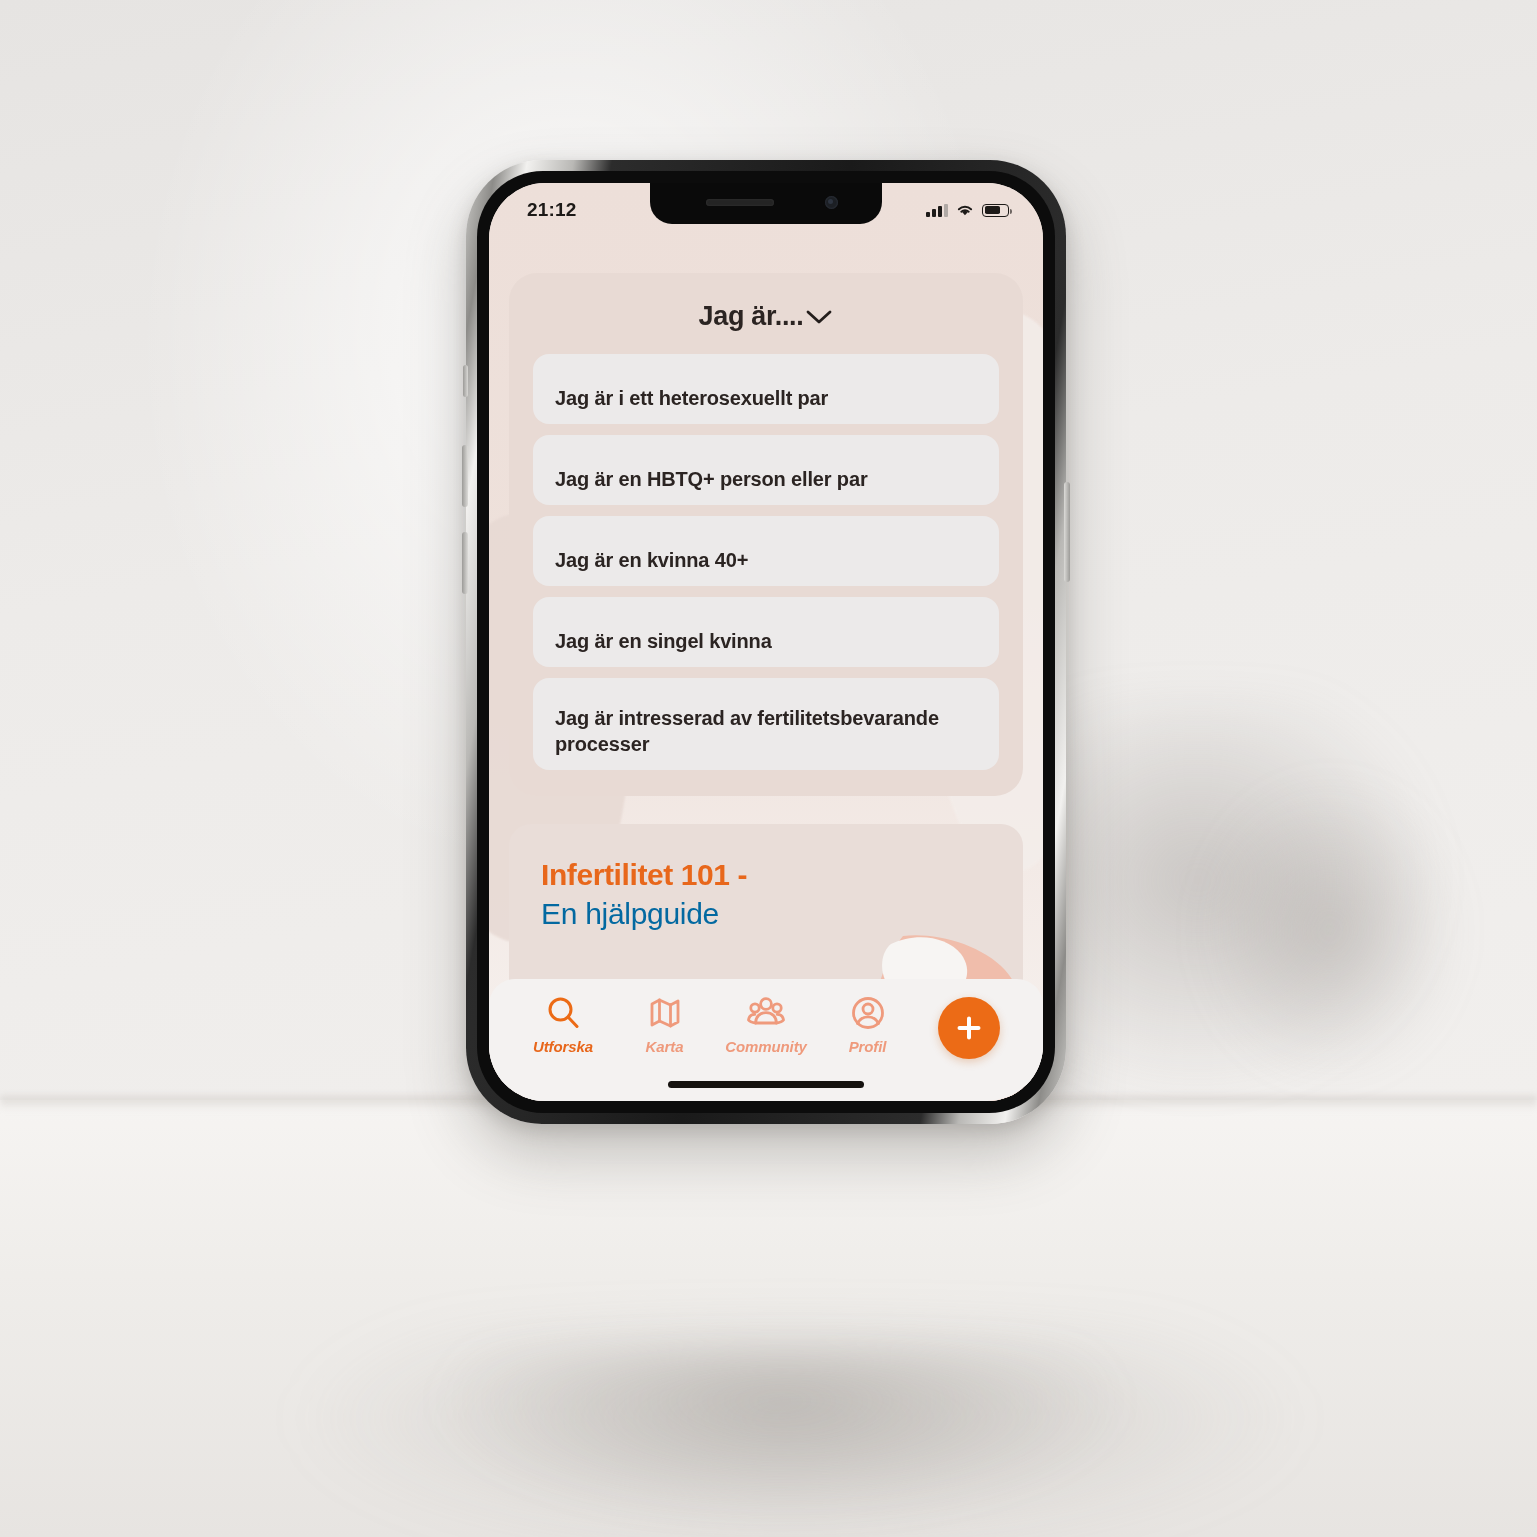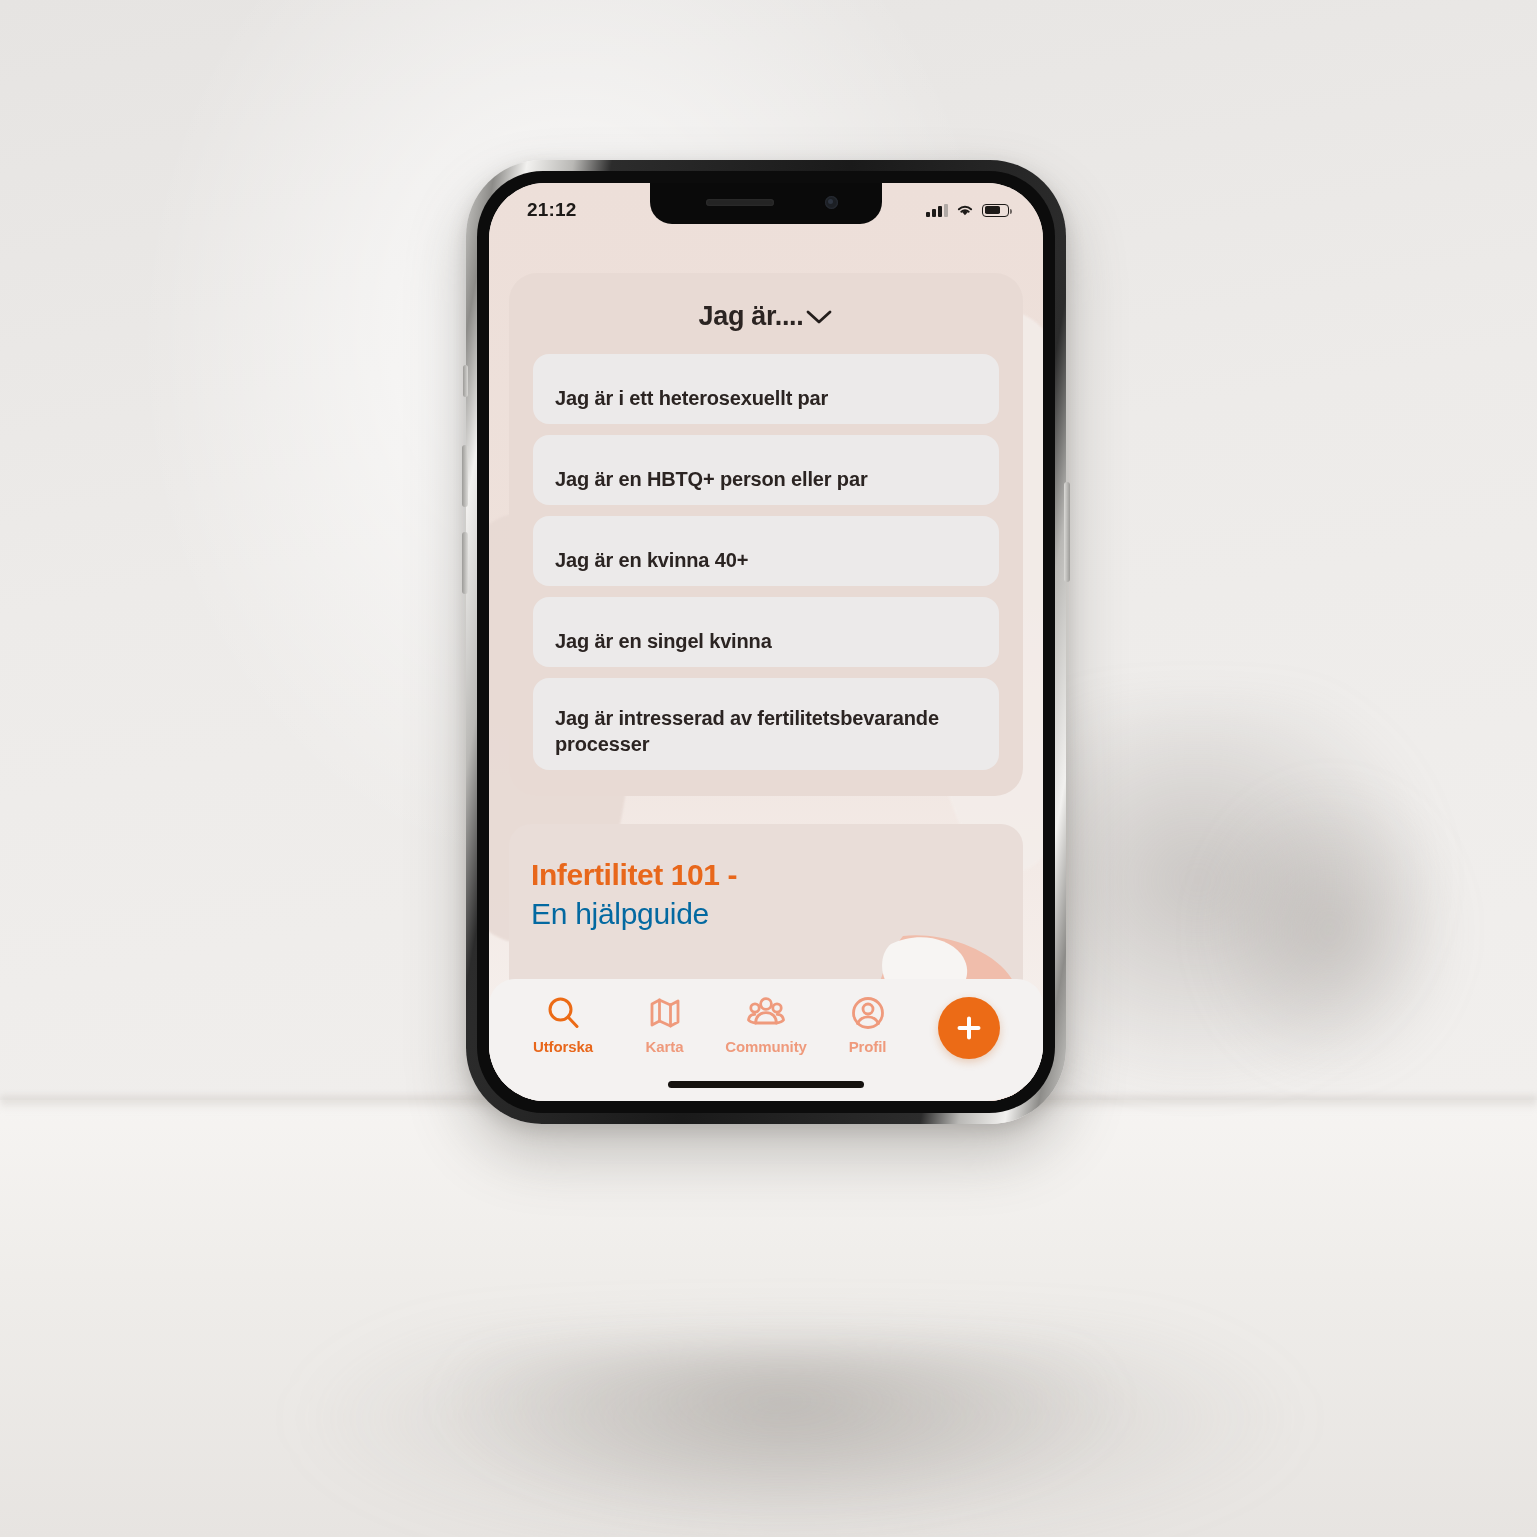--- a/index.html
+++ b/index.html
@@ -243,21 +243,21 @@
 
   
   .promo-card {
     margin-top: 28px;
     background: #e9ddd8;
     border-radius: 22px;
     height: 288px;
     position: relative;
     overflow: hidden;
   }
-  .promo-text { position: absolute; left: 22px; top: 34px; z-index: 3; }
+  .promo-text { position: absolute; left: 32px; top: 34px; z-index: 3; }
   .promo-title {
     font-size: 30px; font-weight: 700; color: #e8671b;
     letter-spacing: -0.4px; line-height: 1.15;
   }
   .promo-sub {
     font-size: 30px; font-weight: 400; color: #0369a1;
     letter-spacing: -0.3px; line-height: 1.25; margin-top: 2px;
   }
   .promo-art {
     position: absolute; right: -6px; bottom: -10px;
@@ -268,20 +268,21 @@
   .tabbar {
     position: absolute;
     left: 0; right: 0; bottom: 0;
     height: 122px;
     background: #f4f2f1;
     border-top-left-radius: 26px;
     border-top-right-radius: 26px;
     display: flex; align-items: flex-start; justify-content: space-between;
     padding: 14px 26px 0 26px;
     z-index: 25;
+    font-style: italic;
   }
   .tab {
     width: 96px;
     display: flex; flex-direction: column; align-items: center; gap: 5px;
   }
   .tab svg { display: block; }
   .tab-label {
     font-size: 15px; font-weight: 700; color: #ef9a7c;
     letter-spacing: -0.1px;
   }

